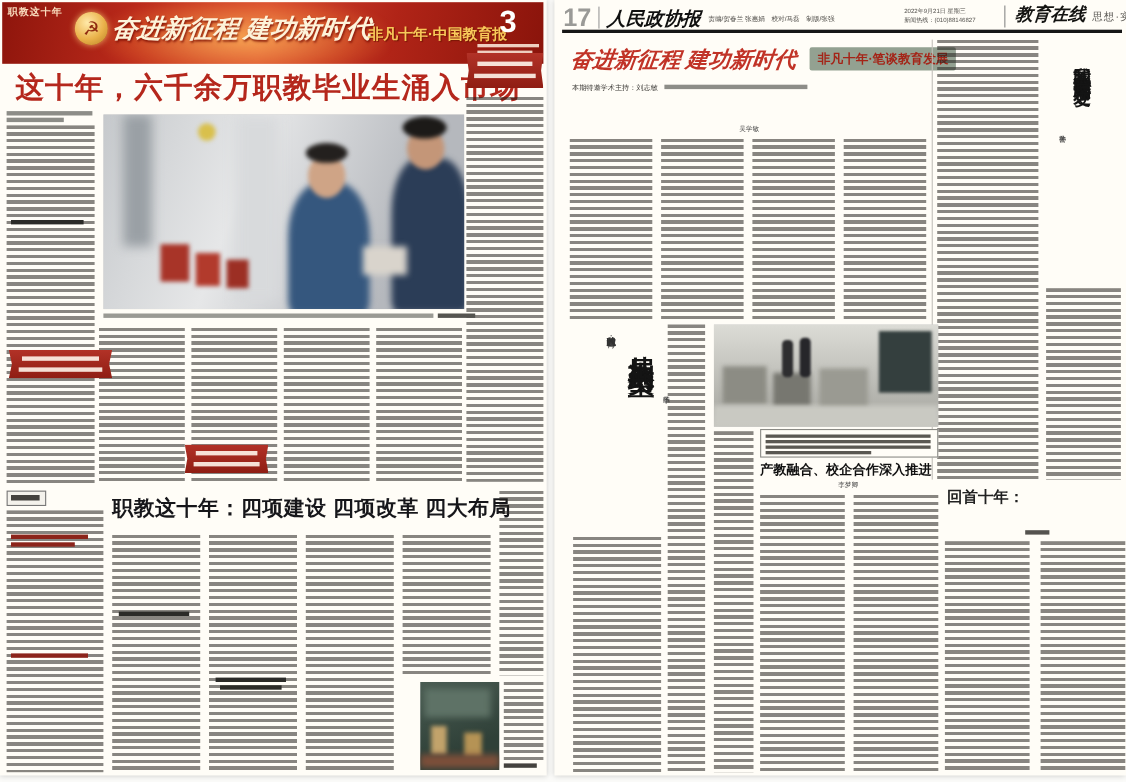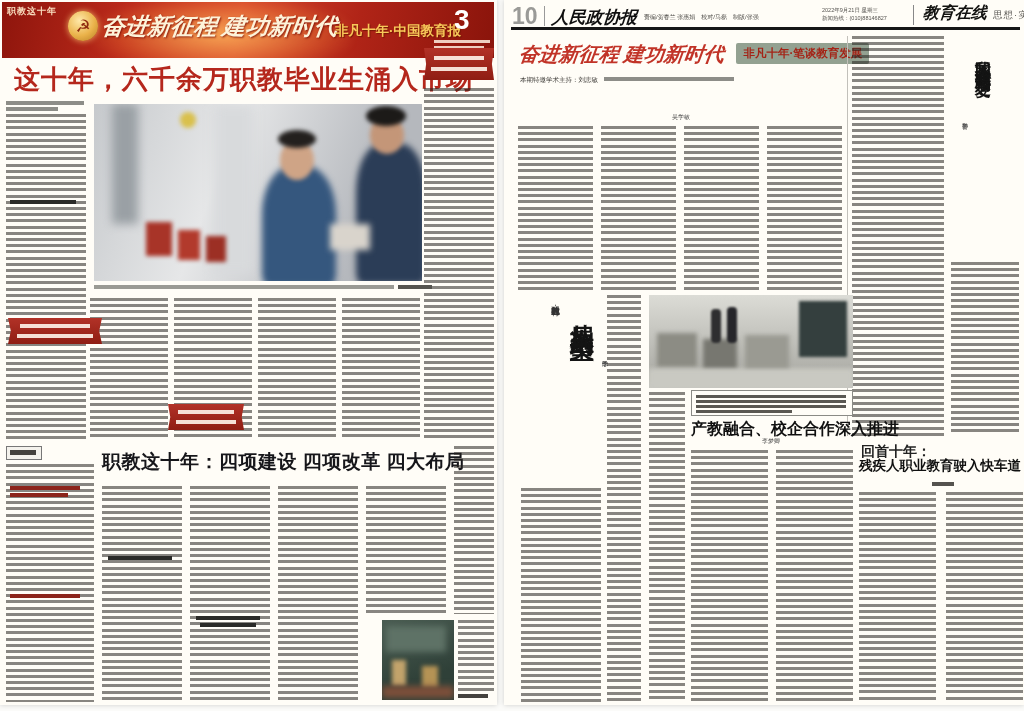--- a/index.html
+++ b/index.html
@@ -51,21 +51,21 @@
   #banner2 .scr{font-size:20px;font-weight:bold;font-style:italic;color:#c13327;transform:skewX(-7deg);display:inline-block;font-family:"Liberation Serif",serif;}
   #banner2 .tag{display:inline-block;background:#93a191;color:#a42417;font-weight:bold;font-size:11.5px;padding:3px 7px;margin-left:8px;vertical-align:4px;border-radius:2px;}
   #hostNote{left:16px;top:76px;font-size:6.5px;color:#3c3a36;white-space:nowrap;}
   #hostNote i{display:inline-block;width:130px;height:4px;background:#8d8d88;margin-left:6px;vertical-align:1px;}
   
   #hlMain{left:22px;top:84px;width:316px;text-align:center;font-size:17.5px;font-weight:bold;color:#111;white-space:nowrap;}
   .author{position:absolute;font-size:6px;color:#444;}
   .vtitle{position:absolute;writing-mode:vertical-rl;text-orientation:upright;font-weight:bold;color:#141414;font-family:"Liberation Serif",serif;}
   #hlKickBR{left:357px;top:443px;font-size:14px;font-weight:bold;color:#222;}
   #hlBR{left:355px;top:457px;width:164px;font-size:13.5px;font-weight:bold;color:#101010;white-space:nowrap;}
-  #hlMid{left:187px;top:419px;width:162px;font-size:16px;font-weight:bold;color:#101010;white-space:nowrap;}
+  #hlMid{left:187px;top:419px;width:162px;font-size:12px;font-weight:bold;color:#101010;white-space:nowrap;}
   #capBox{left:187px;top:390px;width:160px;height:24px;border:1px solid #8a8a85;background:#fffdf7;}
   #capBox i{position:absolute;left:4px;height:3px;background:#5a5852;}
   .vline{position:absolute;width:1px;background:#c2c0ba;}
 </style>
 </head>
 <body>
 
 <div id="stage">
 
   <div class="page" id="pageL">
@@ -152,21 +152,21 @@
       <div style="left:10px;top:40px;width:14px;height:26px;background:#c2a36b;filter:blur(2px);"></div>
       <div style="left:40px;top:46px;width:16px;height:22px;background:#b59355;filter:blur(2px);"></div>
       <div style="left:0px;top:66px;width:72px;height:12px;background:#7d4f3a;filter:blur(3px);"></div>
     </div>
     <div class="tx" style="left:458px;top:620px;width:36px;height:72px"></div>
     <i class="bar" style="left:458px;top:694px;width:30px;height:3.5px;background:#44423e"></i>
   </div>
 
   <div class="page" id="pageR">
 
-    <div class="abs" id="pnR">10</div>
+    <div class="abs" id="pnR">17</div>
     <div class="abs" id="pnRdiv"></div>
     <div class="abs" id="paperName">人民政协报</div>
     <div class="abs" id="staff">责编/贺春兰 张惠娟　校对/马磊　制版/张强</div>
     <div class="abs" id="dateLine">2022年9月21日 星期三</div>
     <div class="abs" id="hotline">新闻热线：(010)88146827</div>
     <div class="abs" id="hdrDiv"></div>
     <div class="abs" id="secName">教育在线</div>
     <div class="abs" id="secTag">思想·实践</div>
     <div class="abs" id="ruleR"></div>
 
@@ -210,19 +210,18 @@
       <i style="top:14px;width:150px"></i>
       <i style="top:19px;width:96px"></i>
     </div>
     <div class="tx" style="left:145px;top:392px;width:36px;height:310px"></div>
     <div class="abs" id="hlMid">产教融合、校企合作深入推进</div>
     <div class="author" style="left:258px;top:437px">李梦卿</div>
     <div class="tx" style="left:187px;top:450px;width:77px;height:252px"></div>
     <div class="tx" style="left:272px;top:450px;width:77px;height:252px"></div>
 
     <div class="abs" id="hlKickBR">回首十年：</div>
-    <div class="abs" id="hlBR">残疾人职业教育驶入快车道</div>
     <i class="bar" style="left:428px;top:482px;width:22px;height:3.5px;background:#55534f"></i>
     <div class="tx" style="left:355px;top:492px;width:77px;height:210px"></div>
     <div class="tx" style="left:442px;top:492px;width:77px;height:210px"></div>
   </div>
 
 </div>
 
 </body></html>

